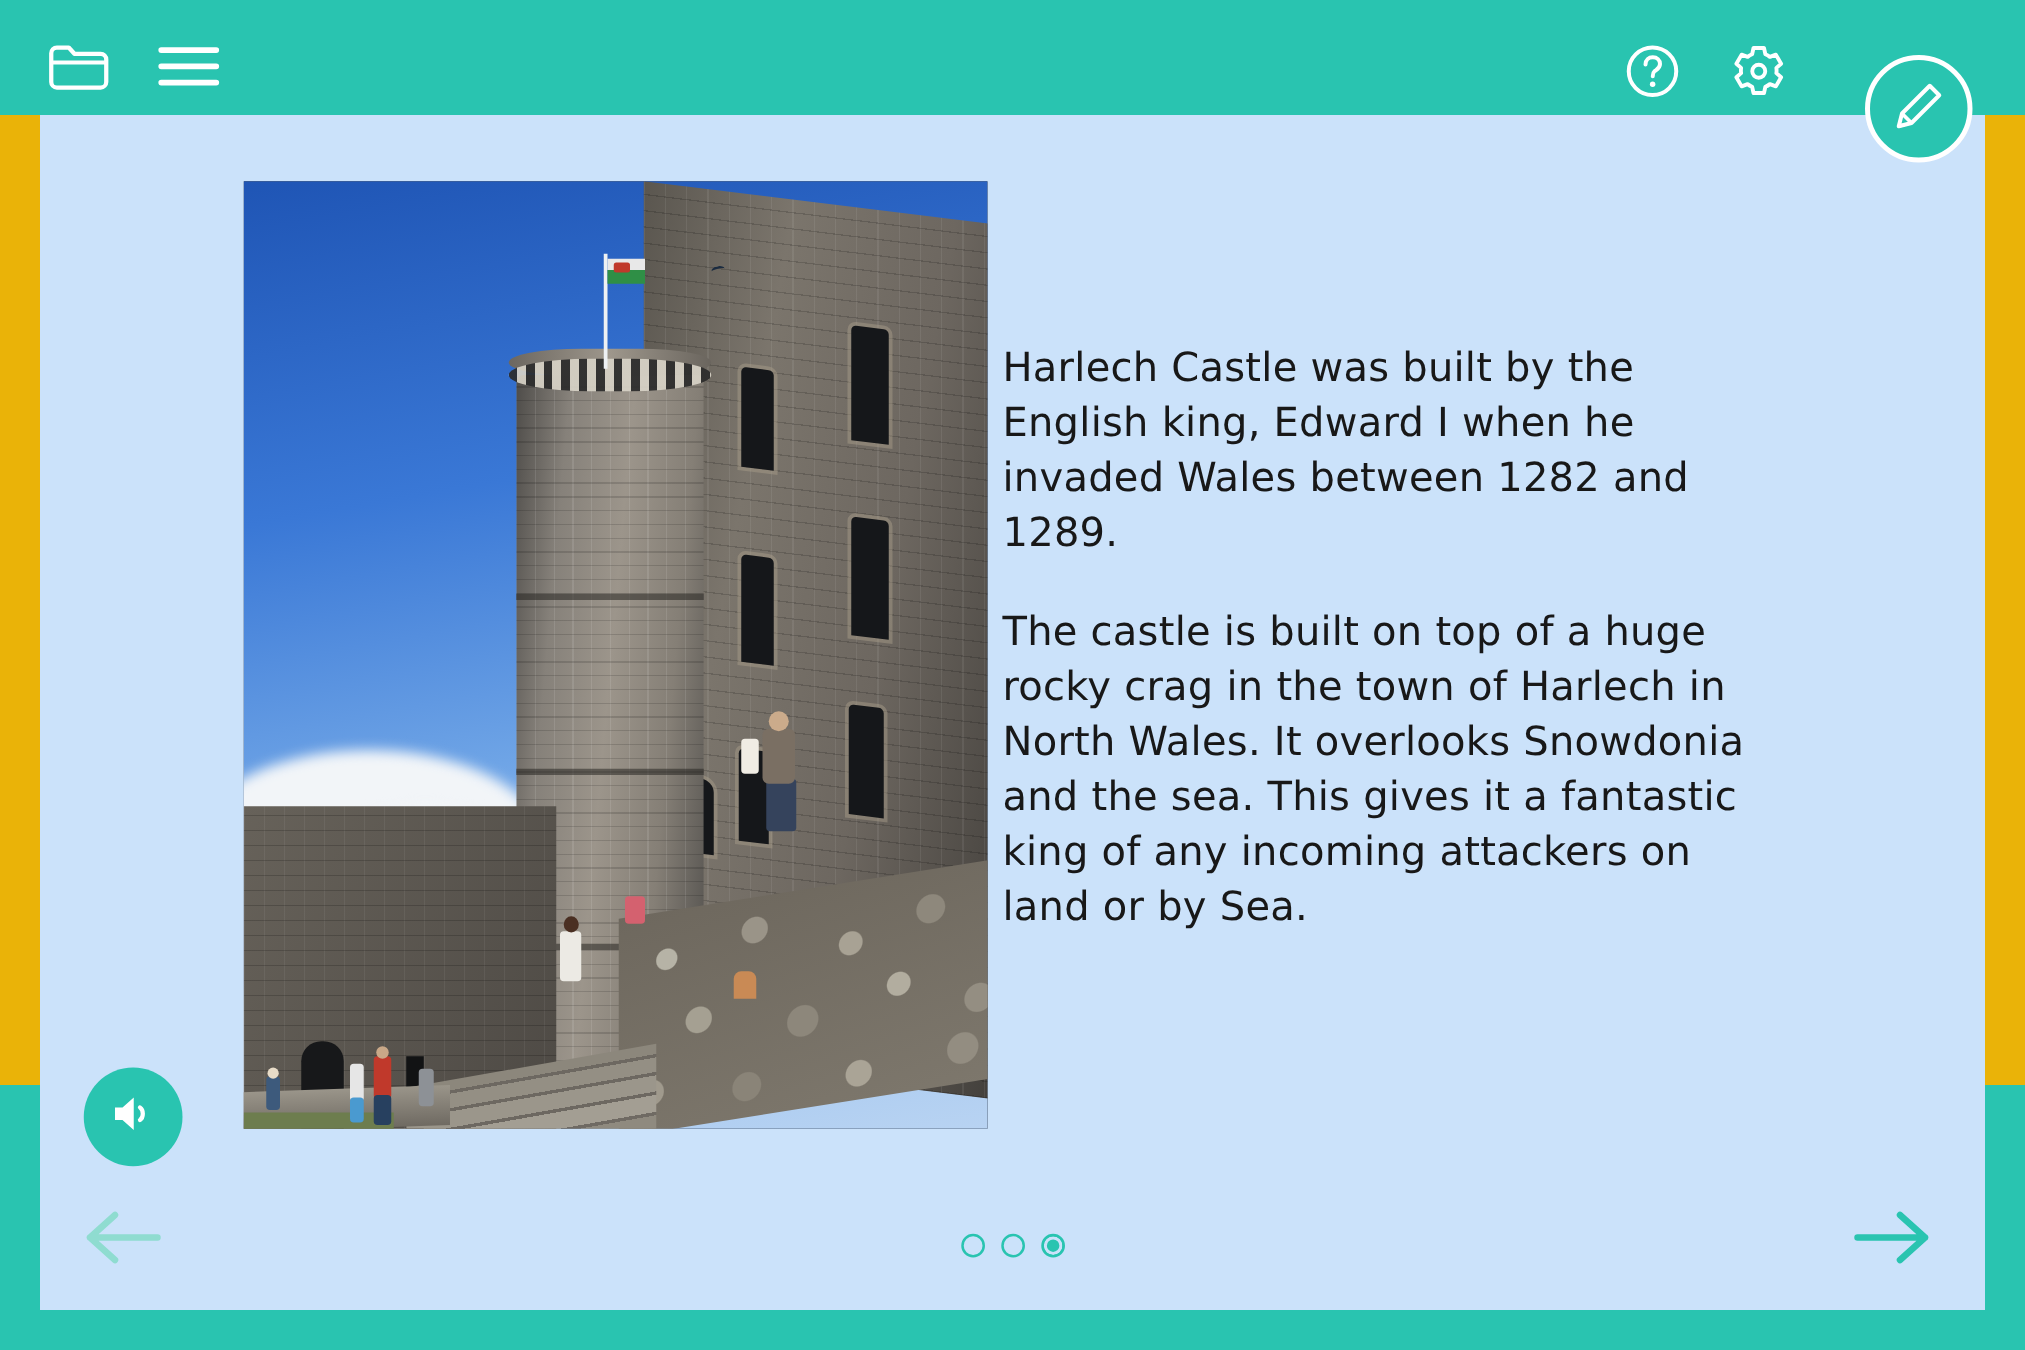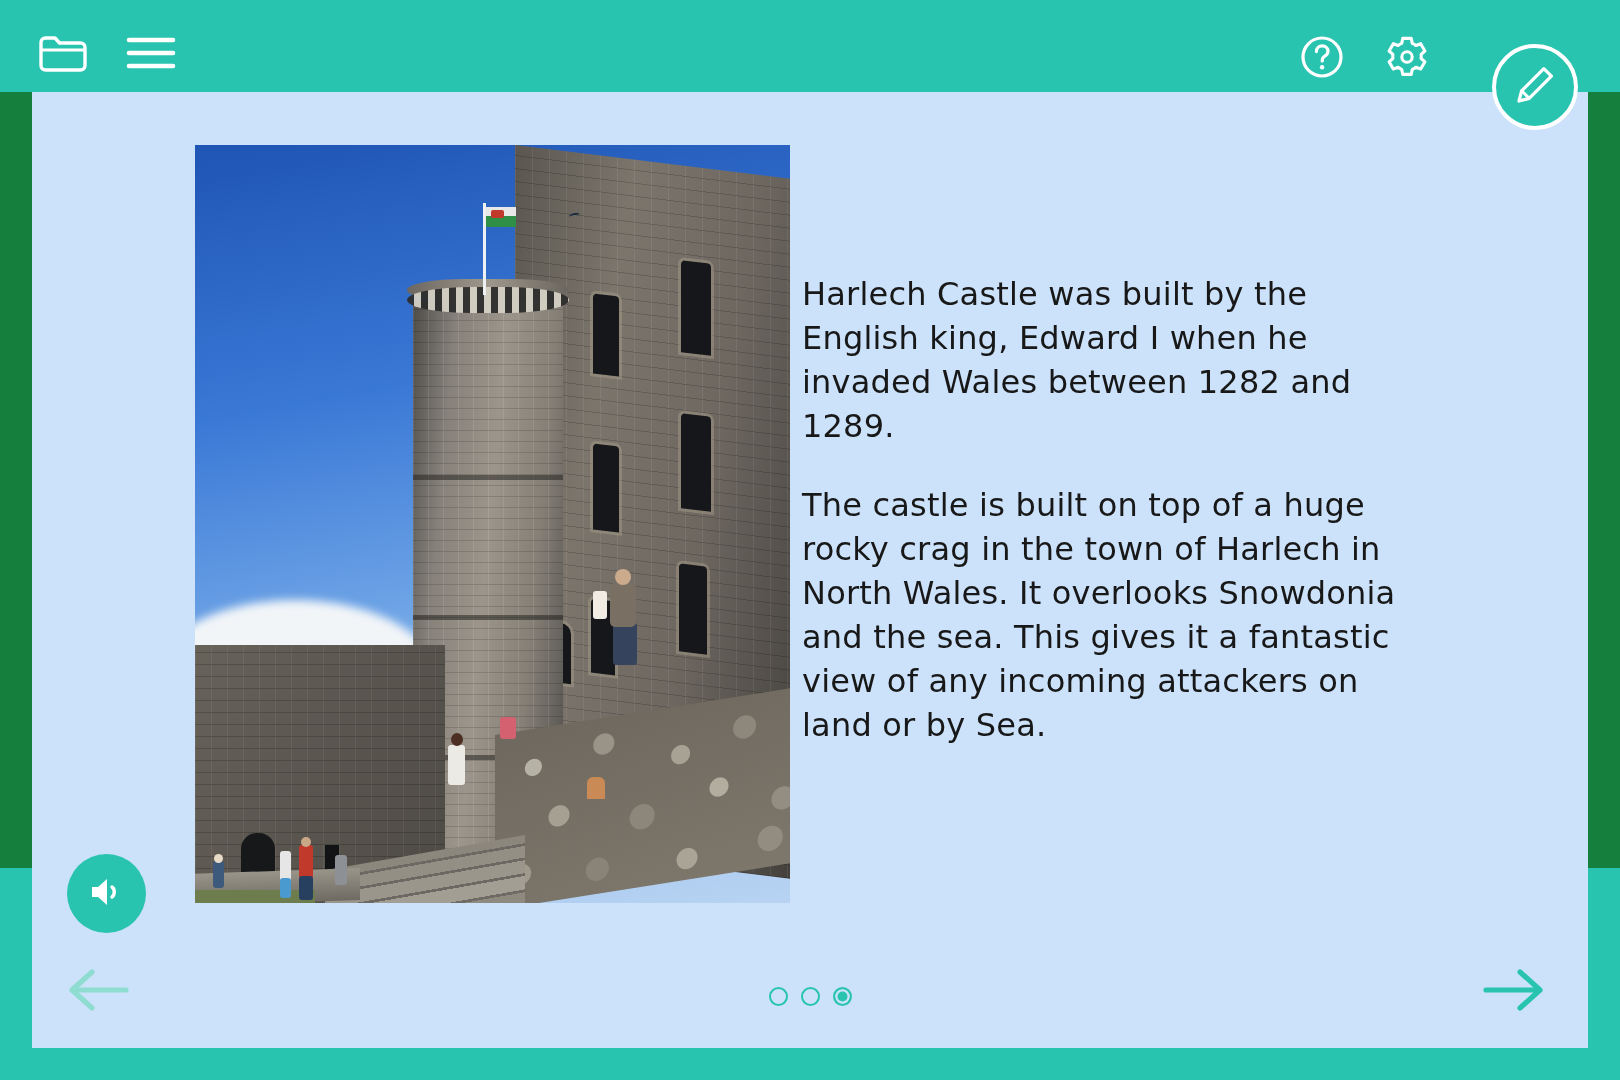--- a/index.html
+++ b/index.html
@@ -9,21 +9,21 @@
     height: 1080px;
     overflow: hidden;
     background: #29c4b0;
     font-family: "Liberation Sans", sans-serif;
   }
 
   #app {
     position: relative;
     width: 1620px;
     height: 868px;
-    background: #15803d;
+    background: #eab308;
   }
 
   
   .topbar {
     position: absolute;
     left: 0; top: 0;
     width: 1620px;
     height: 92px;
     background: #29c4b0;
     z-index: 5;
@@ -519,21 +519,21 @@
           <div class="person p-bag"></div>
           <div class="person p-man-l"></div>
           <div class="person p-man"></div>
           <div class="person p-man-h"></div>
           <div class="person p-chi"></div>
         </div>
       </div>
 
       <div class="text-col">
         <p>Harlech Castle was built by the English king, Edward I when he invaded Wales between 1282 and 1289.</p>
-        <p>The castle is built on top of a huge rocky crag in the town of Harlech in North Wales. It overlooks Snowdonia and the sea. This gives it a fantastic view of any incoming attackers on land or by Sea.</p>
+        <p>The castle is built on top of a huge rocky crag in the town of Harlech in North Wales. It overlooks Snowdonia and the sea. This gives it a fantastic king of any incoming attackers on land or by Sea.</p>
       </div>
     </div>
 
     <div class="sound-btn">
       <span>
         <svg width="40" height="36" viewBox="0 0 40 36" fill="none">
           <path d="M5 13 H11 L20 5 V31 L11 23 H5 Z" fill="#ffffff"></path>
           <path d="M25 13 C28 15 28 21 25 23" stroke="#ffffff" stroke-width="3.4" stroke-linecap="round"></path>
         </svg>
       </span>

